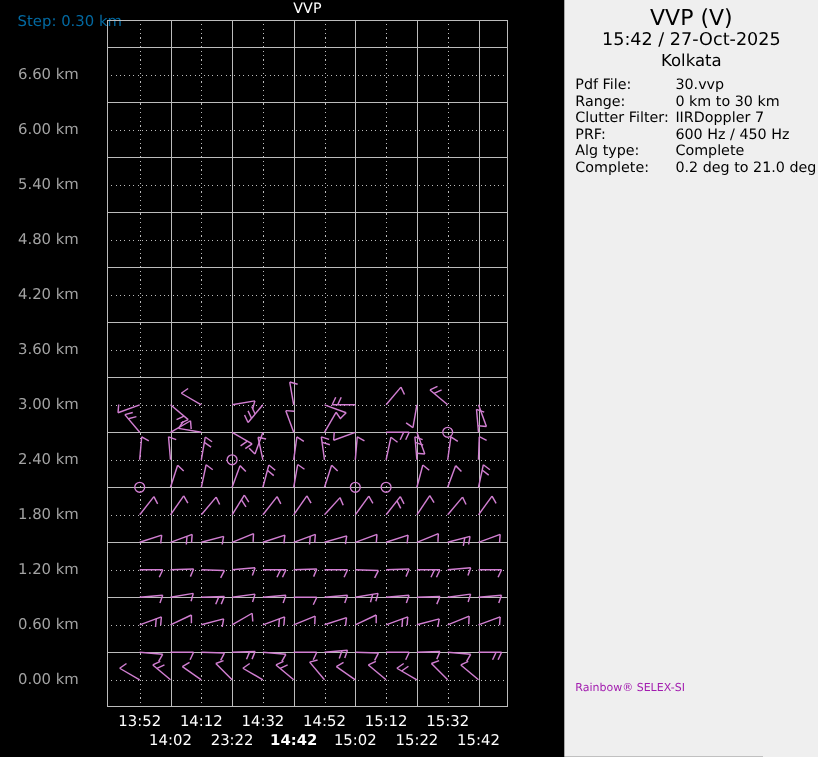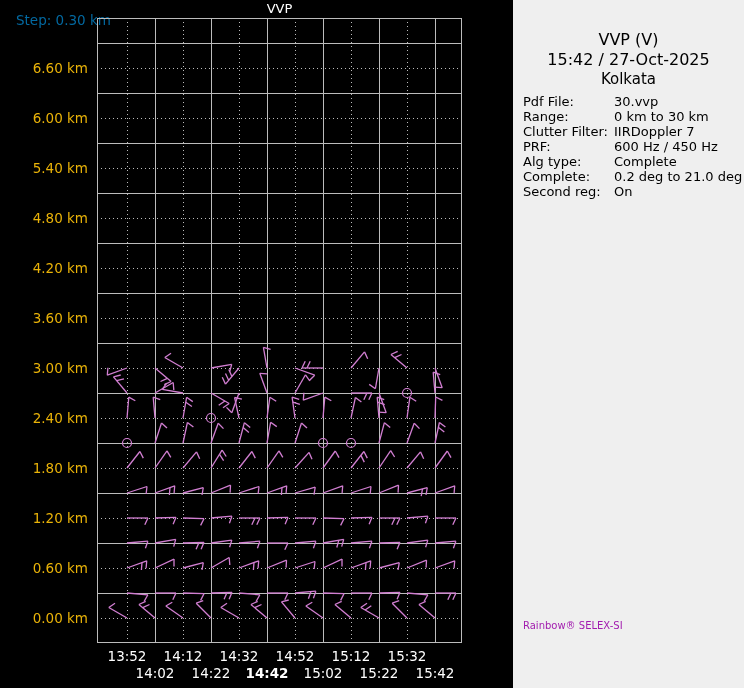--- a/index.html
+++ b/index.html
@@ -3,29 +3,29 @@
 <meta charset="utf-8">
 <style>
   html,body{margin:0;padding:0;background:#000;}
   body{width:744px;height:688px;position:relative;overflow:hidden;
        font-family:"DejaVu Sans", sans-serif;}
   #chart-region{position:absolute;left:0;top:0;width:513px;height:532px;background:#000;}
   #chart-title{position:absolute;left:97px;top:1px;width:365px;text-align:center;
                color:#fff;font-size:13px;}
   #step-label{position:absolute;left:16px;top:12px;width:88px;text-align:right;
               color:#0369a1;font-size:13.5px;white-space:nowrap;}
-  .ylab{position:absolute;left:0;width:88px;text-align:right;color:#eab308;
+  .ylab{position:absolute;left:0;width:88px;text-align:center;color:#a3a3a3;
         font-size:13.5px;line-height:16px;white-space:nowrap;}
   .xlab{position:absolute;width:56px;text-align:center;color:#fff;
         font-size:13.5px;white-space:nowrap;}
   #plot-svg-wrap{position:absolute;left:97px;top:18px;width:366px;height:626px;}
   #info-panel{position:absolute;left:513px;top:0;width:231px;height:688px;
               background:#efefef;color:#000;}
   #panel-head{padding-top:6px;text-align:center;}
-  #panel-title{font-size:16px;line-height:20px;margin-top:24px;}
+  #panel-title{font-size:20px;line-height:20px;}
   #panel-datetime{font-size:16px;line-height:20px;}
   #panel-station{font-size:15px;line-height:19px;}
   #panel-details{margin-top:5px;padding-left:10px;}
   .detail-row{display:flex;font-size:13px;line-height:15px;white-space:nowrap;}
   .detail-label{min-width:91px;}
   .detail-value{}
   #panel-footer{position:absolute;left:10px;top:620px;font-size:10px;color:#a21caf;}
 </style>
 </head>
 <body>
@@ -377,21 +377,21 @@
         <line x1="321.9" y1="586.5" x2="328.7" y2="583.3" stroke="#d27fd2" stroke-width="1.3"></line>
       </svg></div>
   <div id="x-labels">
       <div class="xlab" style="left: 99px; top: 648px;">13:52</div>
       <div class="xlab" style="left: 155px; top: 648px;">14:12</div>
       <div class="xlab" style="left: 211px; top: 648px;">14:32</div>
       <div class="xlab" style="left: 267px; top: 648px;">14:52</div>
       <div class="xlab" style="left: 323px; top: 648px;">15:12</div>
       <div class="xlab" style="left: 379px; top: 648px;">15:32</div>
       <div class="xlab" style="left: 127px; top: 665px;">14:02</div>
-      <div class="xlab" style="left: 183px; top: 665px;">14:22</div>
+      <div class="xlab" style="left: 183px; top: 665px;">23:22</div>
       <div class="xlab" style="left: 239px; top: 665px; font-weight: bold;">14:42</div>
       <div class="xlab" style="left: 295px; top: 665px;">15:02</div>
       <div class="xlab" style="left: 351px; top: 665px;">15:22</div>
       <div class="xlab" style="left: 407px; top: 665px;">15:42</div>
     </div>
 </div>
 
 <div id="info-panel">
   <div id="panel-head">
     <div id="panel-title">VVP (V)</div>
@@ -416,19 +416,15 @@
         <div class="detail-value">600 Hz / 450 Hz</div>
       </div>
       <div class="detail-row">
         <div class="detail-label">Alg type:</div>
         <div class="detail-value">Complete</div>
       </div>
       <div class="detail-row">
         <div class="detail-label">Complete:</div>
         <div class="detail-value">0.2 deg to 21.0 deg</div>
       </div>
-      <div class="detail-row">
-        <div class="detail-label">Second reg:</div>
-        <div class="detail-value">On</div>
-      </div>
     </div>
   <div id="panel-footer">Rainbow® SELEX-SI</div>
 </div>
 
 </body></html>

